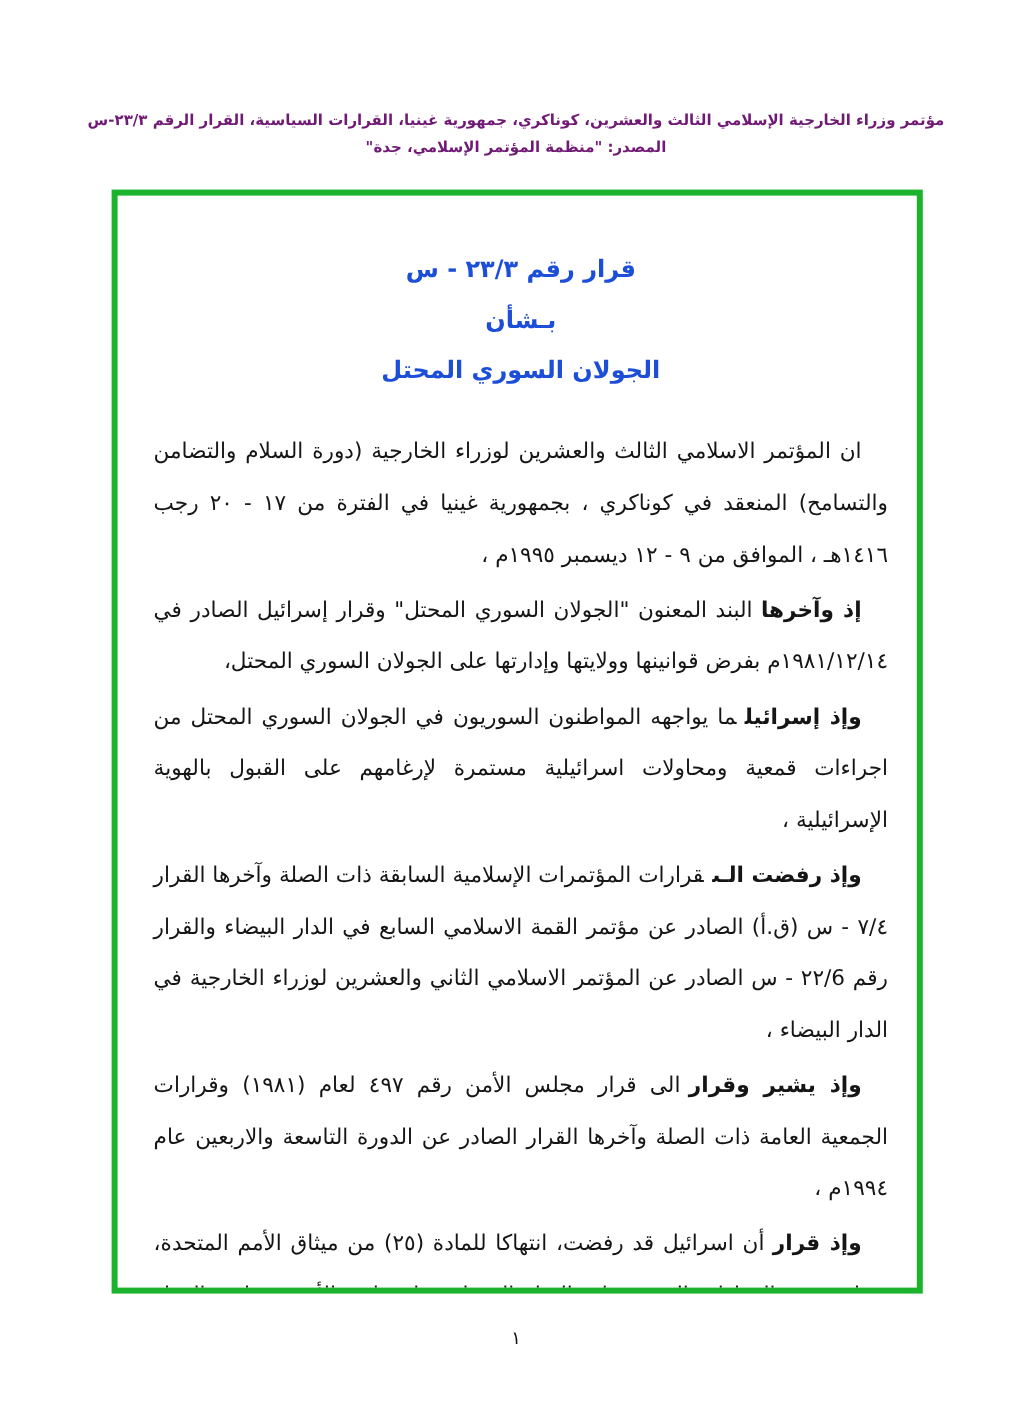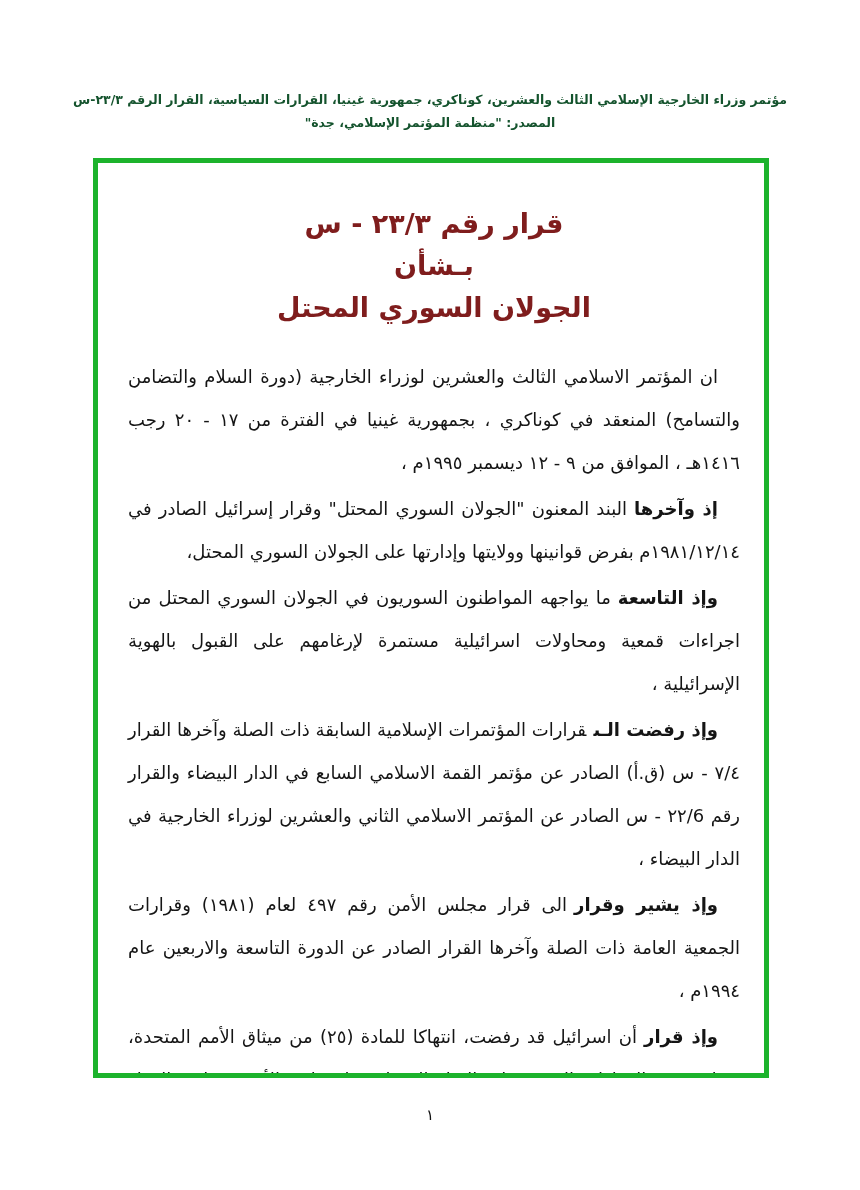--- a/index.html
+++ b/index.html
@@ -12,44 +12,44 @@
     overflow: hidden;
   }
   .source-header {
     position: absolute;
     top: 88px; left: 0; width: 860px;
     direction: rtl;
     text-align: center;
     font-weight: bold;
     font-size: 12.5px;
     line-height: 23px;
-    color: #14532d;
+    color: #701a75;
   }
   .doc-border {
     position: absolute;
     left: 93px; top: 158px;
     width: 676px; height: 920px;
     border: 5px solid #1cb32c; 
     box-sizing: border-box;
     background: #ffffff;
   }
   .doc-content {
     direction: rtl;
     padding: 40px 24px 0 30px;
     box-sizing: border-box;
     height: 100%;
     overflow: hidden;
   }
   .title-block {
     text-align: center;
     font-weight: bold;
-    font-size: 27px;
+    font-size: 20px;
     line-height: 42px;
     margin: 0 0 26px 0;
-    color: #7f1d1d;
+    color: #1d4ed8;
   }
   .body-text p {
     margin: 0 0 3px 0;
     font-size: 18px;
     line-height: 43px;
     text-align: justify;
     text-indent: 22px;
     color: #151515;
   }
   .lead { font-weight: bold; margin-left: 7px; }
@@ -80,21 +80,21 @@
     </div>
 
     <div class="body-text">
       <p>
         <span class="lead"></span><span>ان المؤتمر الاسلامي الثالث والعشرين لوزراء الخارجية (دورة السلام والتضامن والتسامح) المنعقد في كوناكري ، بجمهورية غينيا في الفترة من ١٧ - ٢٠ رجب ١٤١٦هـ ، الموافق من ٩ - ١٢ ديسمبر ١٩٩٥م ،</span>
       </p>
       <p>
         <span class="lead">إذ وآخرها</span><span>البند المعنون "الجولان السوري المحتل" وقرار إسرائيل الصادر في ١٩٨١/١٢/١٤م بفرض قوانينها وولايتها وإدارتها على الجولان السوري المحتل،</span>
       </p>
       <p>
-        <span class="lead">وإذ التاسعة</span><span>ما يواجهه المواطنون السوريون في الجولان السوري المحتل من اجراءات قمعية ومحاولات اسرائيلية مستمرة لإرغامهم على القبول بالهوية الإسرائيلية ،</span>
+        <span class="lead">وإذ إسرائيل</span><span>ما يواجهه المواطنون السوريون في الجولان السوري المحتل من اجراءات قمعية ومحاولات اسرائيلية مستمرة لإرغامهم على القبول بالهوية الإسرائيلية ،</span>
       </p>
       <p>
         <span class="lead">وإذ رفضت الـى</span><span>قرارات المؤتمرات الإسلامية السابقة ذات الصلة وآخرها القرار ٧/٤ - س (ق.أ) الصادر عن مؤتمر القمة الاسلامي السابع في الدار البيضاء والقرار رقم ٢٢/6 - س الصادر عن المؤتمر الاسلامي الثاني والعشرين لوزراء الخارجية في الدار البيضاء ،</span>
       </p>
       <p>
         <span class="lead">وإذ يشير وقرار</span><span>الى قرار مجلس الأمن رقم ٤٩٧ لعام (١٩٨١) وقرارات الجمعية العامة ذات الصلة وآخرها القرار الصادر عن الدورة التاسعة والاربعين عام ١٩٩٤م ،</span>
       </p>
       <p>
         <span class="lead">وإذ قرار</span><span>أن اسرائيل قد رفضت، انتهاكا للمادة (٢٥) من ميثاق الأمم المتحدة، قبول وتنفيذ القرارات العديدة ذات الصلة التي إتخذها مجلس الأمن، وخاصة القرار ٤٩٧(١٩٨١)،</span>
       </p>

